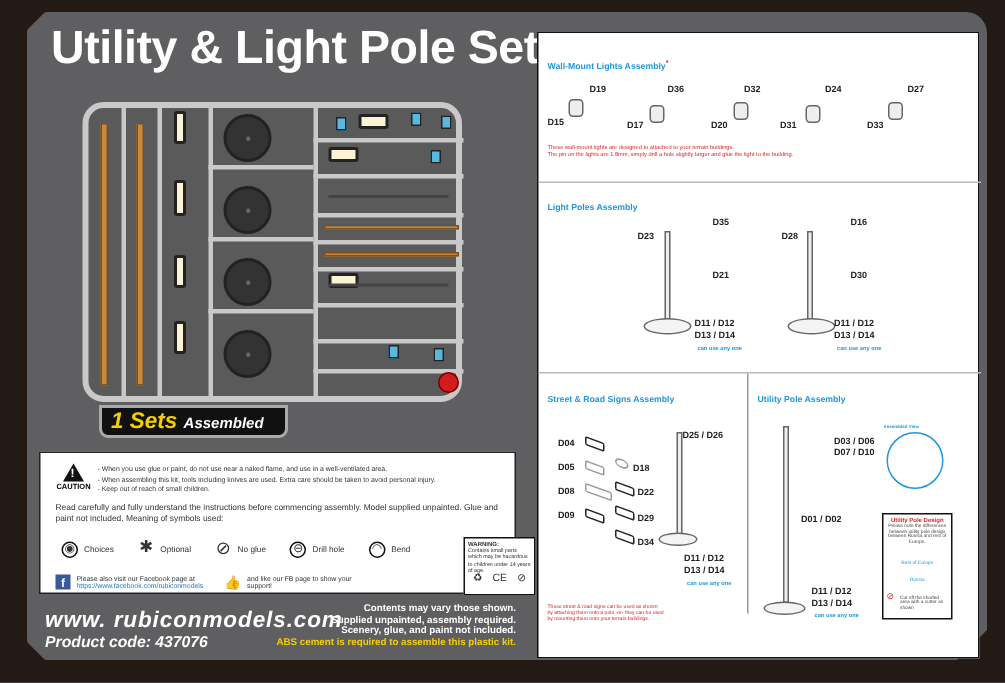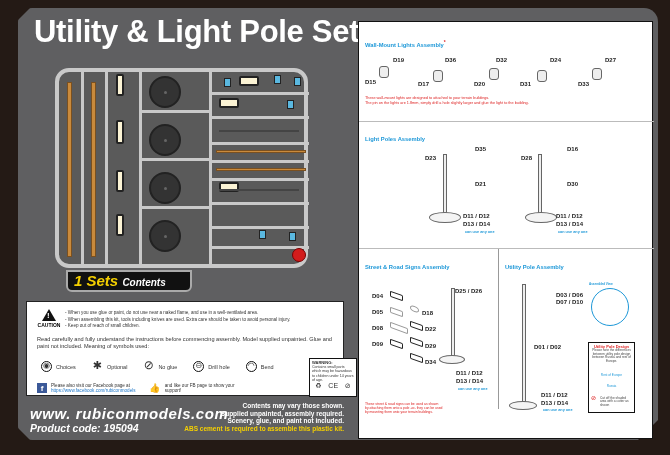--- a/index.html
+++ b/index.html
@@ -97,21 +97,21 @@
   <div class="lamp" style="left:215px;top:3px"></div>
   <div class="lamp" style="left:235px;top:5px"></div>
   <div class="lamp" style="left:228px;top:28px"></div>
 
   <div class="lamp" style="left:200px;top:158px"></div>
   <div class="lamp" style="left:230px;top:160px"></div>
   <div class="hbar" style="left:160px;top:58px;width:80px;background:#444;height:2px"></div>
   <div class="hbar" style="left:160px;top:117px;width:80px;background:#444;height:2px"></div>
   <div class="reddot" style="left:233px;top:176px"></div>
 </div>
-<div class="sets"><span>1 Sets</span> <span class="inc">Contents</span></div>
+<div class="sets"><span>1 Sets</span> <span class="inc">Assembled</span></div>
 
 <div class="info">
   <div class="caution">
     <div class="tri"></div>
     <div class="ct">CAUTION</div>
   </div>
   <div class="cautxt">
     <div>- When you use glue or paint, do not use near a naked flame, and use in a well-ventilated area.</div>
     <div>- When assembling this kit, tools including knives are used.  Extra care should be taken to avoid personal injury.</div>
     <div>- Keep out of reach of small children.</div>
@@ -150,21 +150,21 @@
   </div>
   <div class="fb">
     <div class="f">f</div>
     <div><div>Please also visit our Facebook page at</div><a>https://www.facebook.com/rubiconmodels</a></div>
     <span class="thumb">👍</span>
     <div style="width:70px">and like our FB page to show your support!</div>
   </div>
 </div>
 
 <div class="url">www. rubiconmodels.com</div>
-<div class="pcode">Product code: 195094</div>
+<div class="pcode">Product code: 437076</div>
 <div class="contents">
   <div>Contents may vary those shown.</div>
   <div>Supplied unpainted, assembly required.</div>
   <div>Scenery, glue, and paint not included.</div>
   <div class="abs">ABS cement is required to assemble this plastic kit.</div>
 </div>
 
 <div class="right">
 
   <div class="sec" style="top:0;height:100px">

